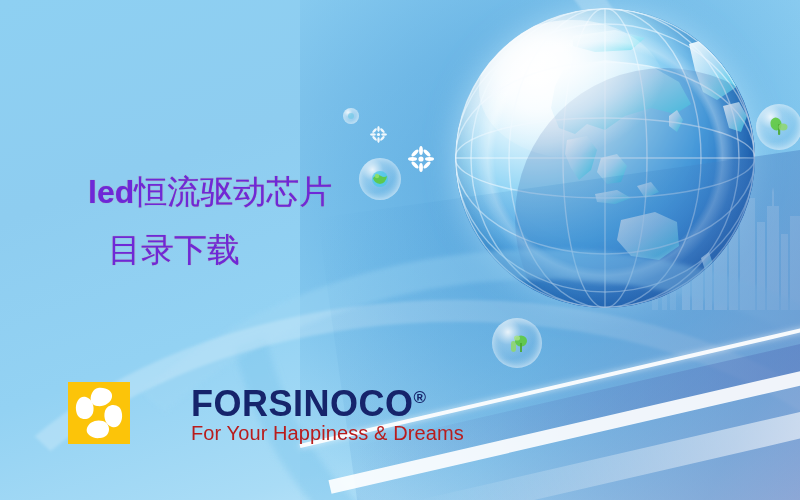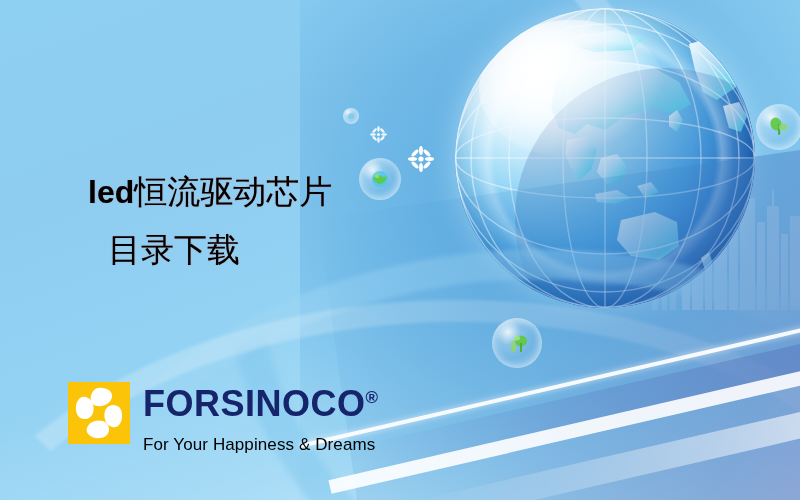--- a/index.html
+++ b/index.html
@@ -229,21 +229,21 @@
 
   
   .burst { position:absolute; }
   .burst svg { display:block; }
 
   
   .headline {
     position: absolute;
     left: 88px;
     top: 163px;
-    color: #000000;
+    color: #6d28d9;
     font-family: "DejaVu Serif", "Liberation Serif", serif;
     font-size: 33px;
     line-height: 58px;
     white-space: nowrap;
     text-shadow: 0 0 1px rgba(246,22,6,.45);
   }
   .headline .line2 {
     display: block;
     margin-left: 20px;
   }
@@ -253,20 +253,21 @@
     font-size: 32px;
   }
 
   
   .logo {
     position: absolute;
     left: 68px;
     top: 382px;
     display: flex;
     align-items: flex-start;
+    gap: 48px;
   }
   .logo-mark {
     width: 62px;
     height: 62px;
     background: #fcc409;
     position: relative;
     flex: 0 0 auto;
   }
   .logo-mark svg { position:absolute; inset:0; width:100%; height:100%; }
   .logo-text {
@@ -281,27 +282,27 @@
     letter-spacing: .5px;
     line-height: 36px;
     white-space: nowrap;
   }
   .logo-name .reg {
     font-size: 17px;
     vertical-align: super;
     line-height: 1;
   }
   .logo-tagline {
-    color: #000000;
+    color: #b91c1c;
     font-family: "Liberation Sans", sans-serif;
-    font-size: 17px;
+    font-size: 20px;
     line-height: 20px;
     letter-spacing: .1px;
     white-space: nowrap;
-    margin-top: 13px;
+    margin-top: 1px;
   }
 </style>
 </head>
 <body>
 
 <div id="banner">
 
   <div class="bg-base"></div>
   <div class="bg-rightwash"></div>
 

